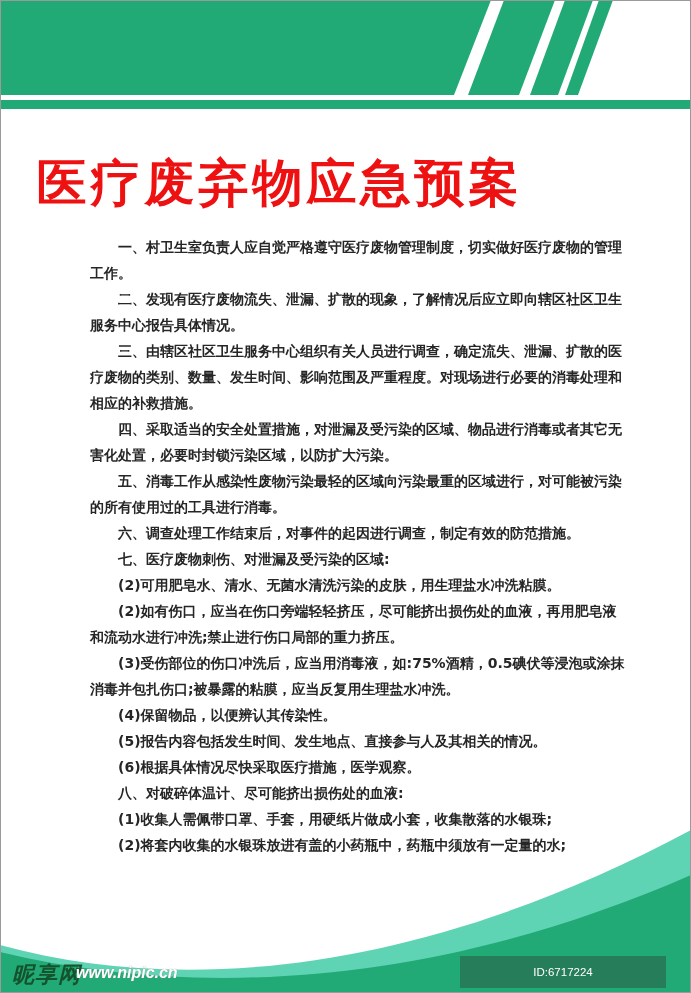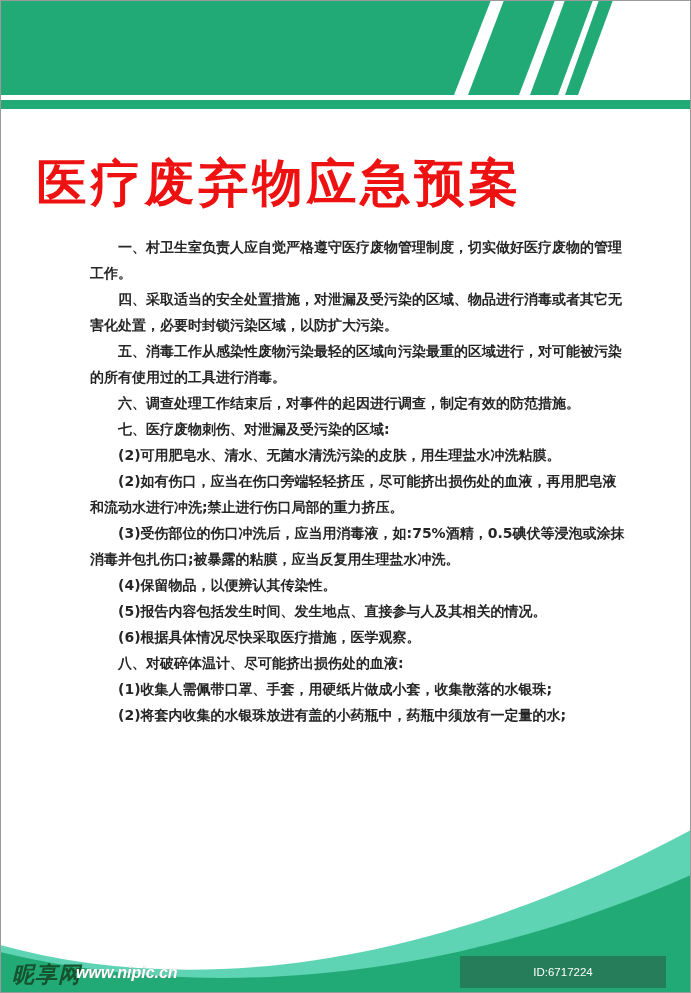--- a/index.html
+++ b/index.html
@@ -56,20 +56,22 @@
   <polygon points="504,0 555,0 519,95 468,95" fill="#22aa76"></polygon>
   <polygon points="565,0 593,0 558,95 530,95" fill="#22aa76"></polygon>
   <polygon points="599,0 613,0 578,95 565,95" fill="#22aa76"></polygon>
   <rect x="0" y="100" width="691" height="9" fill="#22aa76"></rect>
 </svg>
 
 <div class="title">医疗废弃物应急预案</div>
 
 <div class="content">
   <p class="para">一、村卫生室负责人应自觉严格遵守医疗废物管理制度，切实做好医疗废物的管理工作。</p>
+  <p class="para">二、发现有医疗废物流失、泄漏、扩散的现象，了解情况后应立即向辖区社区卫生服务中心报告具体情况。</p>
+  <p class="para">三、由辖区社区卫生服务中心组织有关人员进行调查，确定流失、泄漏、扩散的医疗废物的类别、数量、发生时间、影响范围及严重程度。对现场进行必要的消毒处理和相应的补救措施。</p>
   <p class="para">四、采取适当的安全处置措施，对泄漏及受污染的区域、物品进行消毒或者其它无害化处置，必要时封锁污染区域，以防扩大污染。</p>
   <p class="para">五、消毒工作从感染性废物污染最轻的区域向污染最重的区域进行，对可能被污染的所有使用过的工具进行消毒。</p>
   <p class="para">六、调查处理工作结束后，对事件的起因进行调查，制定有效的防范措施。</p>
   <p class="para">七、医疗废物刺伤、对泄漏及受污染的区域:</p>
   <p class="para">(2)可用肥皂水、清水、无菌水清洗污染的皮肤，用生理盐水冲洗粘膜。</p>
   <p class="para">(2)如有伤口，应当在伤口旁端轻轻挤压，尽可能挤出损伤处的血液，再用肥皂液和流动水进行冲洗;禁止进行伤口局部的重力挤压。</p>
   <p class="para">(3)受伤部位的伤口冲洗后，应当用消毒液，如:75%酒精，0.5碘伏等浸泡或涂抹消毒并包扎伤口;被暴露的粘膜，应当反复用生理盐水冲洗。</p>
   <p class="para">(4)保留物品，以便辨认其传染性。</p>
   <p class="para">(5)报告内容包括发生时间、发生地点、直接参与人及其相关的情况。</p>
   <p class="para">(6)根据具体情况尽快采取医疗措施，医学观察。</p>

